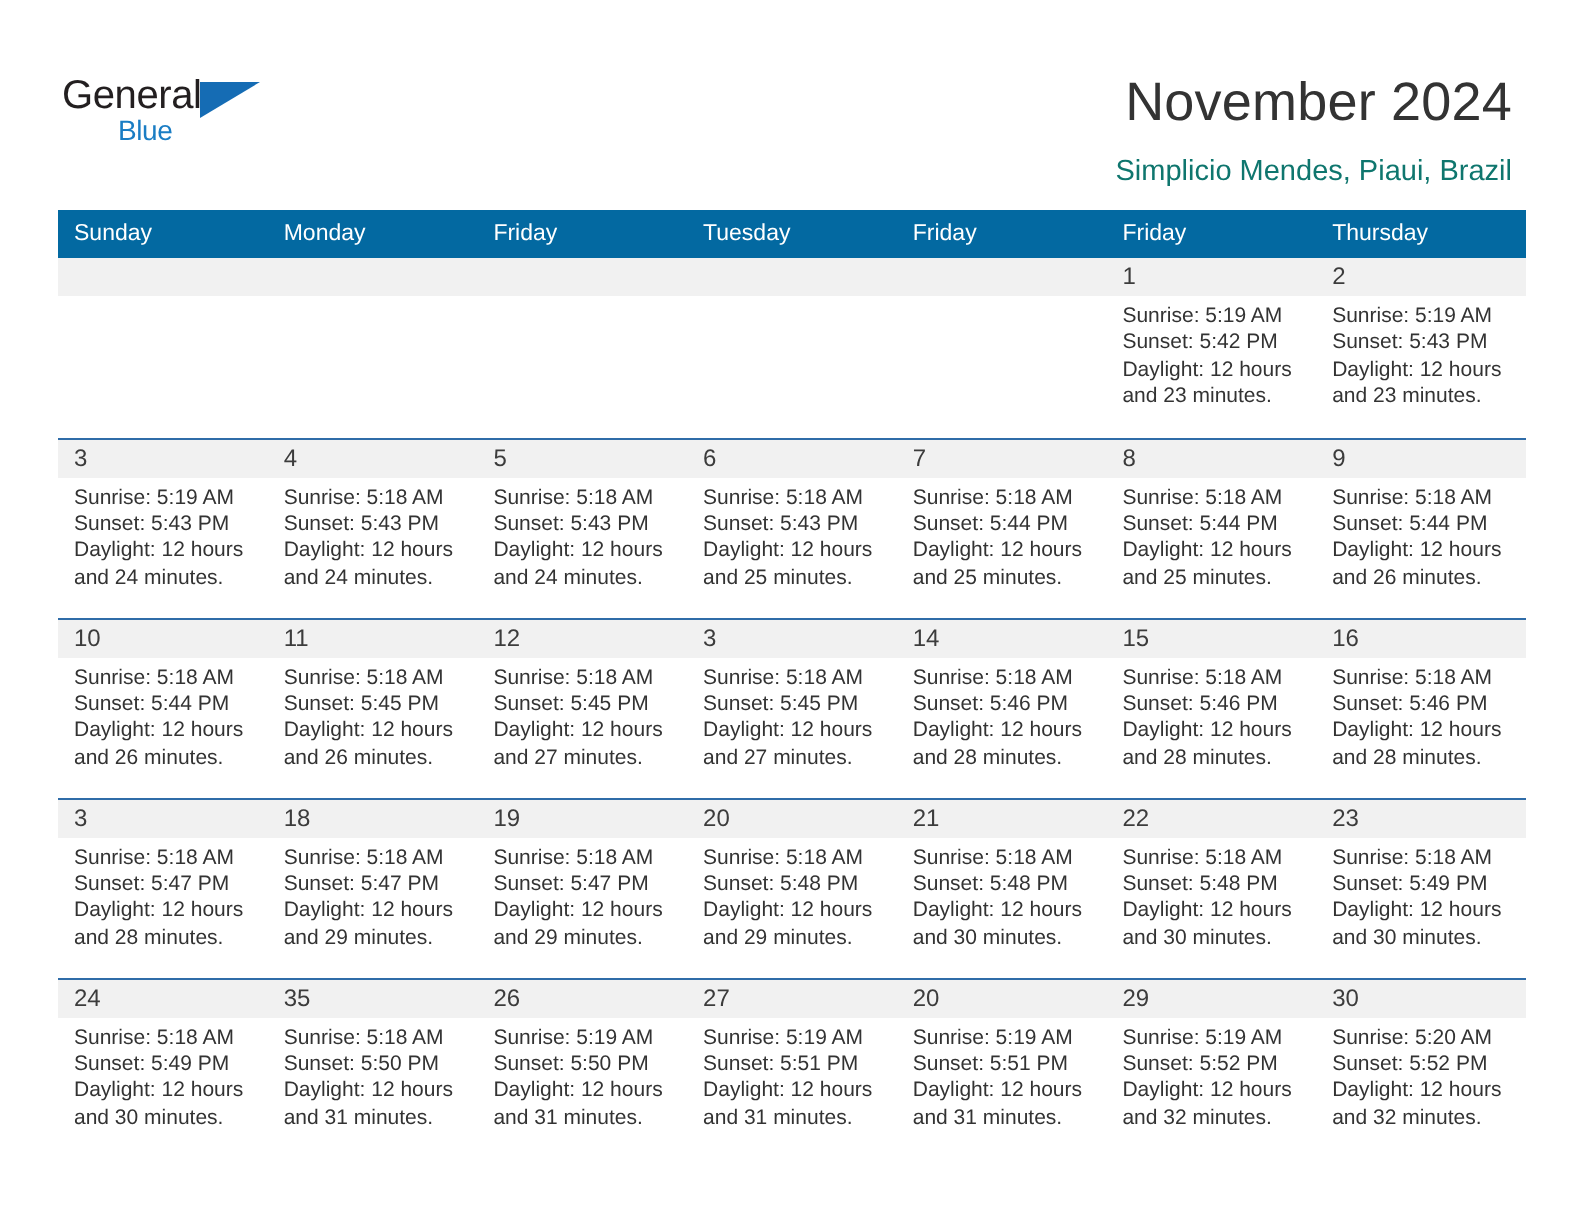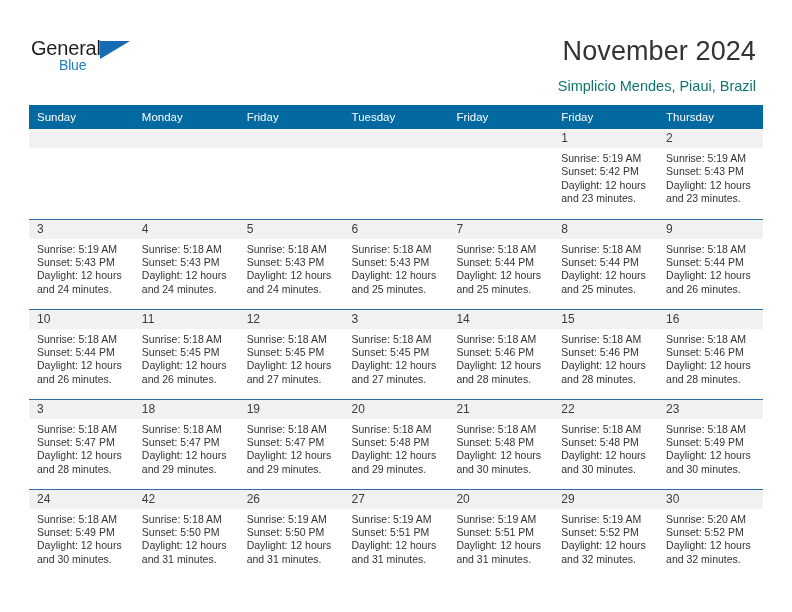--- a/index.html
+++ b/index.html
@@ -453,21 +453,21 @@
               <span class="daynum">24</span>
               <div class="info">
                 <div>Sunrise: 5:18 AM</div>
                 <div>Sunset: 5:49 PM</div>
                 <div class="daylight">Daylight: 12 hours and 30 minutes.</div>
               </div>
             </div>
           </td>
           <td>
             <div class="daycell">
-              <span class="daynum">42</span>
+              <span class="daynum">35</span>
               <div class="info">
                 <div>Sunrise: 5:18 AM</div>
                 <div>Sunset: 5:50 PM</div>
                 <div class="daylight">Daylight: 12 hours and 31 minutes.</div>
               </div>
             </div>
           </td>
           <td>
             <div class="daycell">
               <span class="daynum">26</span>

